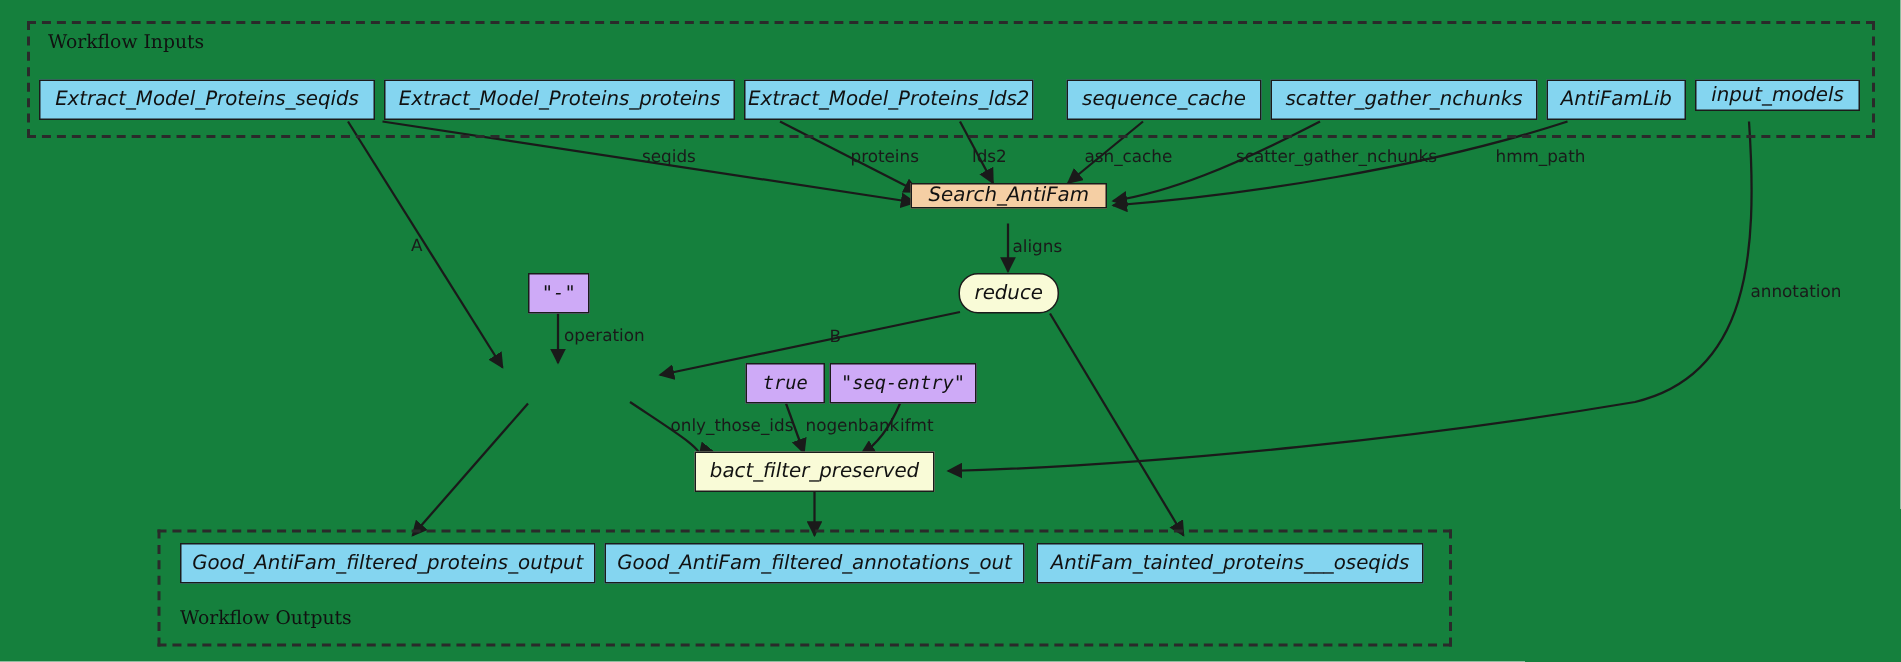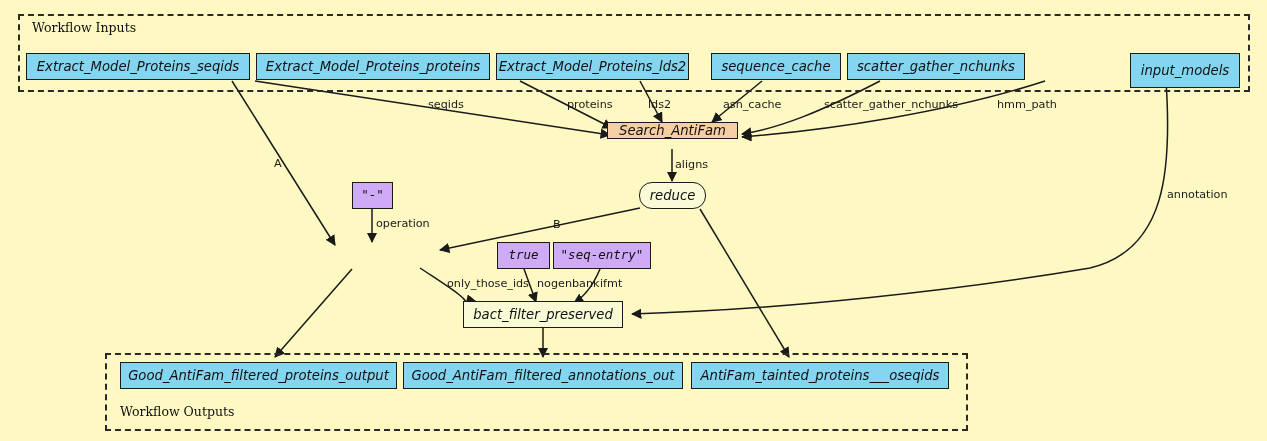--- a/index.html
+++ b/index.html
@@ -4,21 +4,21 @@
 <style>
   html, body {
     margin: 0;
     padding: 0;
     background: #eeeeee;
   }
   #canvas {
     position: relative;
     width: 1267px;
     height: 441px;
-    background: #fef9c3;
+    background: #15803d;
     font-family: "DejaVu Sans", sans-serif;
     overflow: hidden;
   }
   svg#edges {
     position: absolute;
     left: 0; top: 0;
     width: 1267px;
     height: 441px;
     pointer-events: none;
   }
@@ -125,21 +125,24 @@
   </div>
   <div class="node io" style="left:496px; top:53px; width:193px; height:27px;">
     <span>Extract_Model_Proteins_lds2</span>
   </div>
   <div class="node io" style="left:711px; top:53px; width:130px; height:27px;">
     <span>sequence_cache</span>
   </div>
   <div class="node io" style="left:847px; top:53px; width:178px; height:27px;">
     <span>scatter_gather_nchunks</span>
   </div>
-  <div class="node io" style="left:1130px; top:53px; width:110px; height:35px;justify-content:center;">
+  <div class="node io" style="left:1031px; top:53px; width:93px; height:27px;">
+    <span>AntiFamLib</span>
+  </div>
+  <div class="node io" style="left:1130px; top:53px; width:110px; height:21px;justify-content:center;">
     <span>input_models</span>
   </div>
 
   <div class="node tool" style="left:607px; top:122px; width:131px; height:17px;">
     <span>Search_AntiFam</span>
   </div>
   <div class="node process" style="left:639px; top:182px; width:67px; height:27px;border-radius:13px;">
     <span>reduce</span>
   </div>
   <div class="node process" style="left:463px; top:301px; width:160px; height:27px;">

